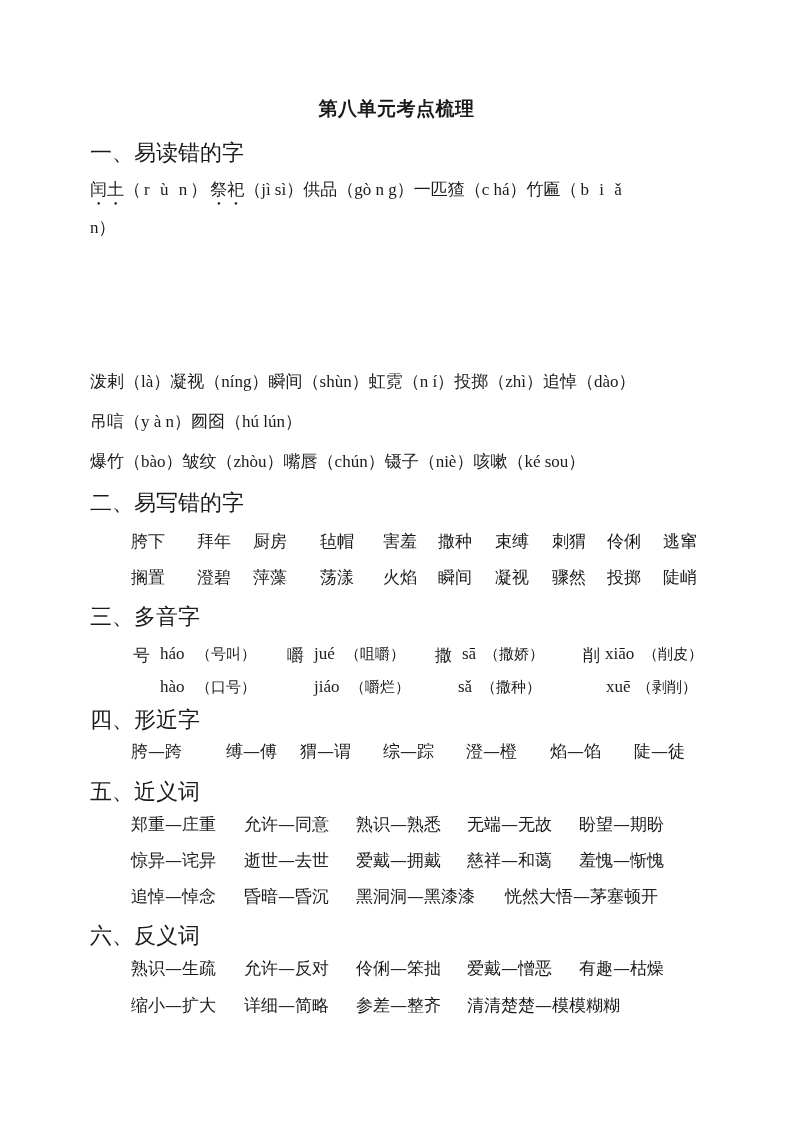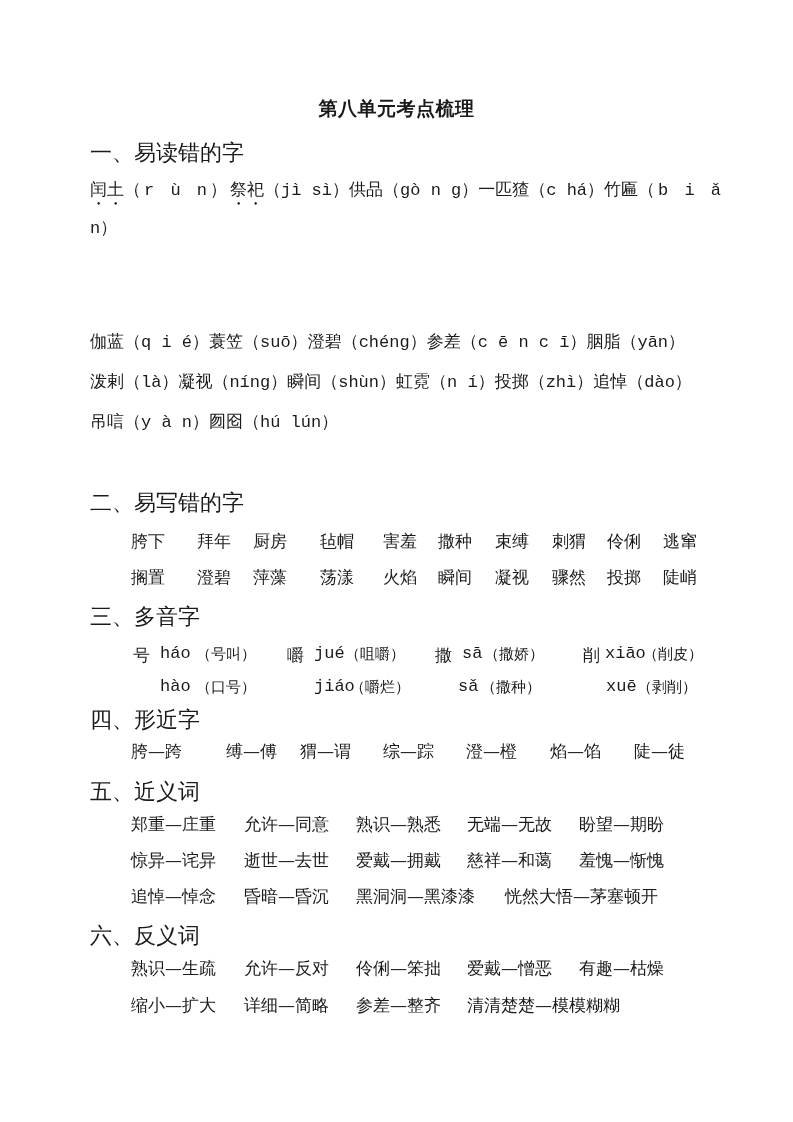--- a/index.html
+++ b/index.html
@@ -3,21 +3,21 @@
 <meta charset="utf-8">
 <style>
   html, body { margin: 0; padding: 0; background: #ffffff; }
   body { width: 793px; height: 1122px; position: relative; overflow: hidden;
          font-family: "DejaVu Serif", "Liberation Serif", serif; color: #1a1a1a; }
   .page { position: absolute; left: 0; top: 0; width: 793px; height: 1122px; }
   .title { position: absolute; top: 96px; left: 0; width: 793px; text-align: center;
            font-size: 19px; font-weight: bold; letter-spacing: 0.5px; }
   .heading { position: absolute; left: 90px; font-size: 22px; }
   .line { position: absolute; left: 90px; font-size: 17px; white-space: nowrap; }
-  .py { font-family: Liberation Mono, monospace; font-size: 17px; }
+  .py { font-family: Liberation Serif, serif; font-size: 17px; }
   .py-sp { letter-spacing: 3px; }
   .dot { text-emphasis: dot; text-emphasis-position: under right;
          -webkit-text-emphasis: dot; -webkit-text-emphasis-position: under; }
   .row { position: absolute; font-size: 17px; white-space: nowrap; }
   .cell { position: absolute; }
   .small { font-size: 15px; }
 </style>
 </head>
 <body>
 
@@ -29,32 +29,32 @@
 
   <div class="line" style="top:178px">
     <span><span class="dot">闰土</span></span><span class="py py-sp">（r ù n）</span><span class="dot">祭祀</span><span class="py">（jì  sì）</span><span>供品</span><span class="py">（gò n g）</span><span>一匹猹</span><span class="py">（c há）</span><span>竹匾</span><span class="py py-sp">（b i ǎ</span>
   </div>
   <div class="line" style="top:216px">
     <span class="py">n）</span>
   </div>
 
 
 
-  <div class="line" style="top:330px">
-    <span>伽蓝</span><span class="py">（q i é）</span><span>蓑笠</span><span class="py">（suō）</span><span>澄碧</span><span class="py">（chéng）</span><span>参差</span><span class="py">（c ē n  c ī）</span><span>胭脂</span><span class="py">（yān）</span>
-  </div>
 
   <div class="line" style="top:410px">
     <span>吊唁</span><span class="py">（y à n）</span><span>囫囵</span><span class="py">（hú lún）</span>
   </div>
 
   <div class="line" style="top:370px">
     <span>泼剌</span><span class="py">（là）</span><span>凝视</span><span class="py">（níng）</span><span>瞬间</span><span class="py">（shùn）</span><span>虹霓</span><span class="py">（n í）</span><span>投掷</span><span class="py">（zhì）</span><span>追悼</span><span class="py">（dào）</span>
   </div>
 
+  <div class="line" style="top:450px">
+    <span>爆竹</span><span class="py">（bào）</span><span>皱纹</span><span class="py">（zhòu）</span><span>嘴唇</span><span class="py">（chún）</span><span>镊子</span><span class="py">（niè）</span><span>咳嗽</span><span class="py">（ké sou）</span>
+  </div>
 
   <div class="heading" style="top:488px">二、易写错的字</div>
 
   <div class="row" style="top:530px; left:0; width:793px;">
     <span class="cell" style="left:131px">胯下</span>
     <span class="cell" style="left:197px">拜年</span>
     <span class="cell" style="left:253px">厨房</span>
     <span class="cell" style="left:320px">毡帽</span>
     <span class="cell" style="left:383px">害羞</span>
     <span class="cell" style="left:438px">撒种</span>

